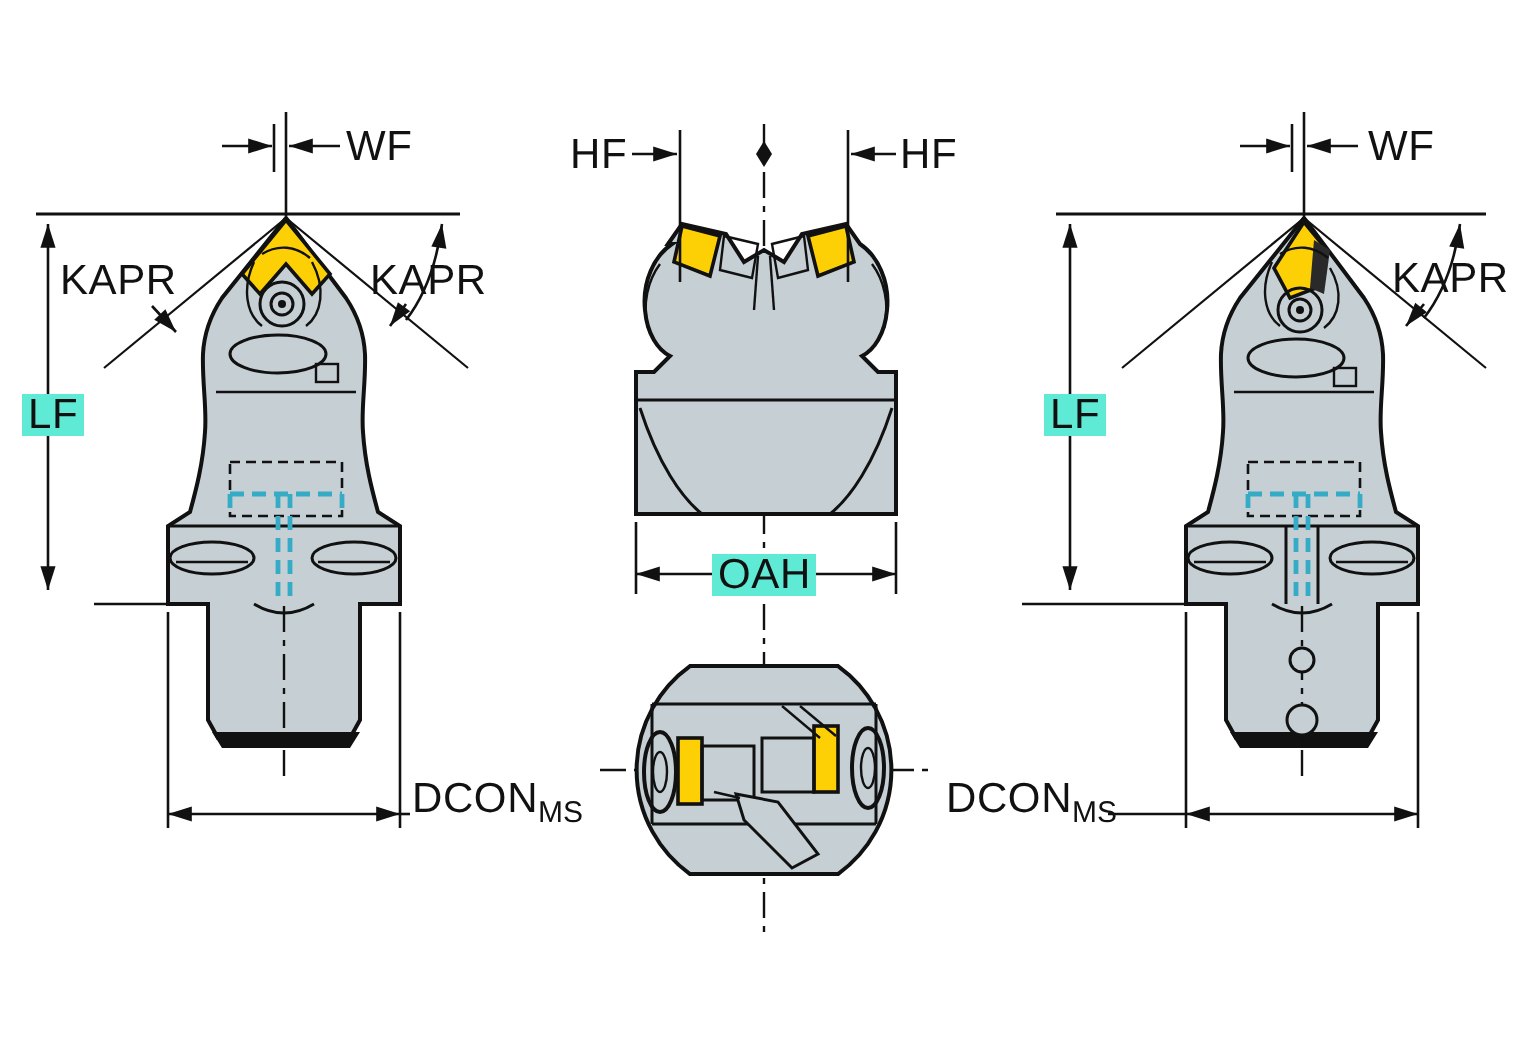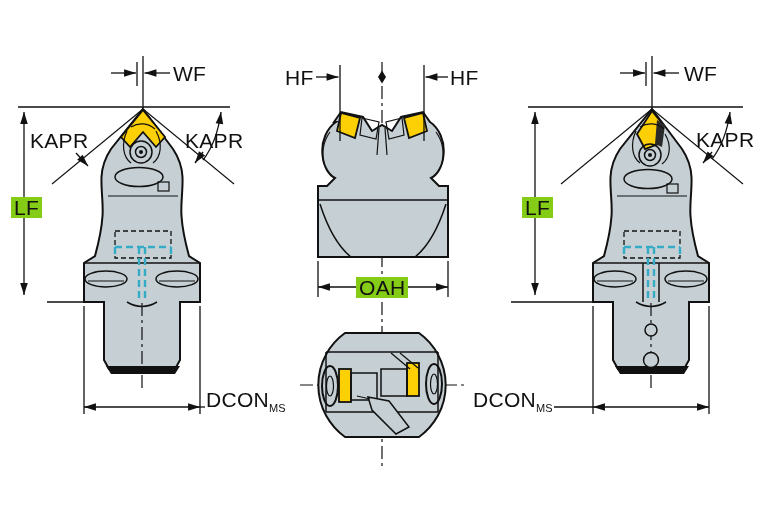--- a/index.html
+++ b/index.html
@@ -7,22 +7,22 @@
     width:767px;height:523px;position:relative;overflow:hidden;
     background:#ffffff;
     font-family:"Liberation Sans", sans-serif;
   }
   .canvas{position:absolute;left:0;top:0;width:767px;height:442px}
   svg{position:absolute;left:0;top:0}
   .lbl{
     position:absolute;font-size:21px;color:#111;line-height:1;
     white-space:nowrap;letter-spacing:.3px;
   }
-  .lbl .sub{font-size:11px;position:relative;top:5px;letter-spacing:0}
-  .mask{background:#84cc16;padding:0 3px}
+  .lbl .sub{font-size:15px;position:relative;top:5px;letter-spacing:0}
+  .mask{background:#5eead4;padding:0 3px}
 
   
   .bodyf{fill:#c6d0d4;stroke:#111;stroke-width:2}
   .insf{fill:#fdd005;stroke:#111;stroke-width:1.8}
   .o2{fill:none;stroke:#111;stroke-width:2}
   .o15{fill:none;stroke:#111;stroke-width:1.5}
   .o12{fill:none;stroke:#111;stroke-width:1.2}
   .dim{fill:none;stroke:#111;stroke-width:1.3}
   .thin{fill:none;stroke:#111;stroke-width:1.1}
   .cdd{fill:none;stroke:#111;stroke-width:1.2;stroke-dasharray:13 4 3 4}

